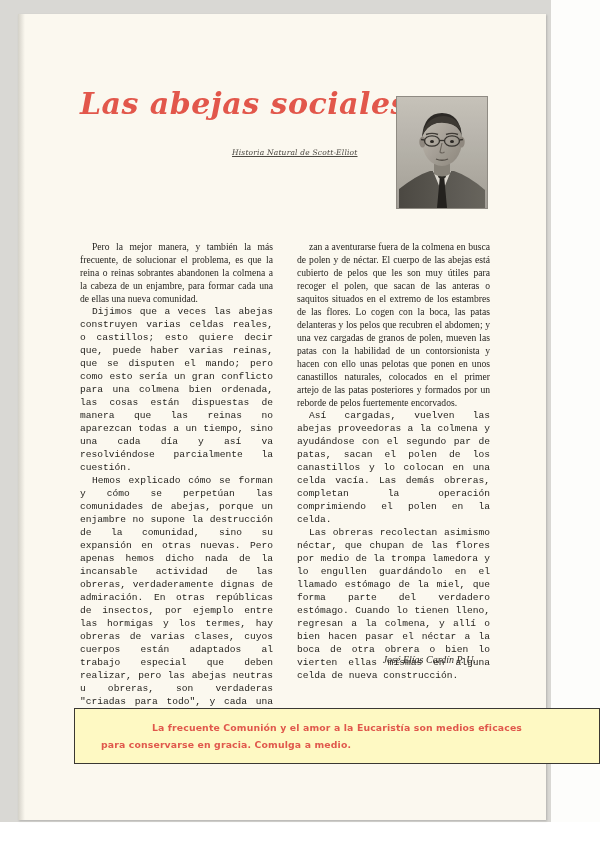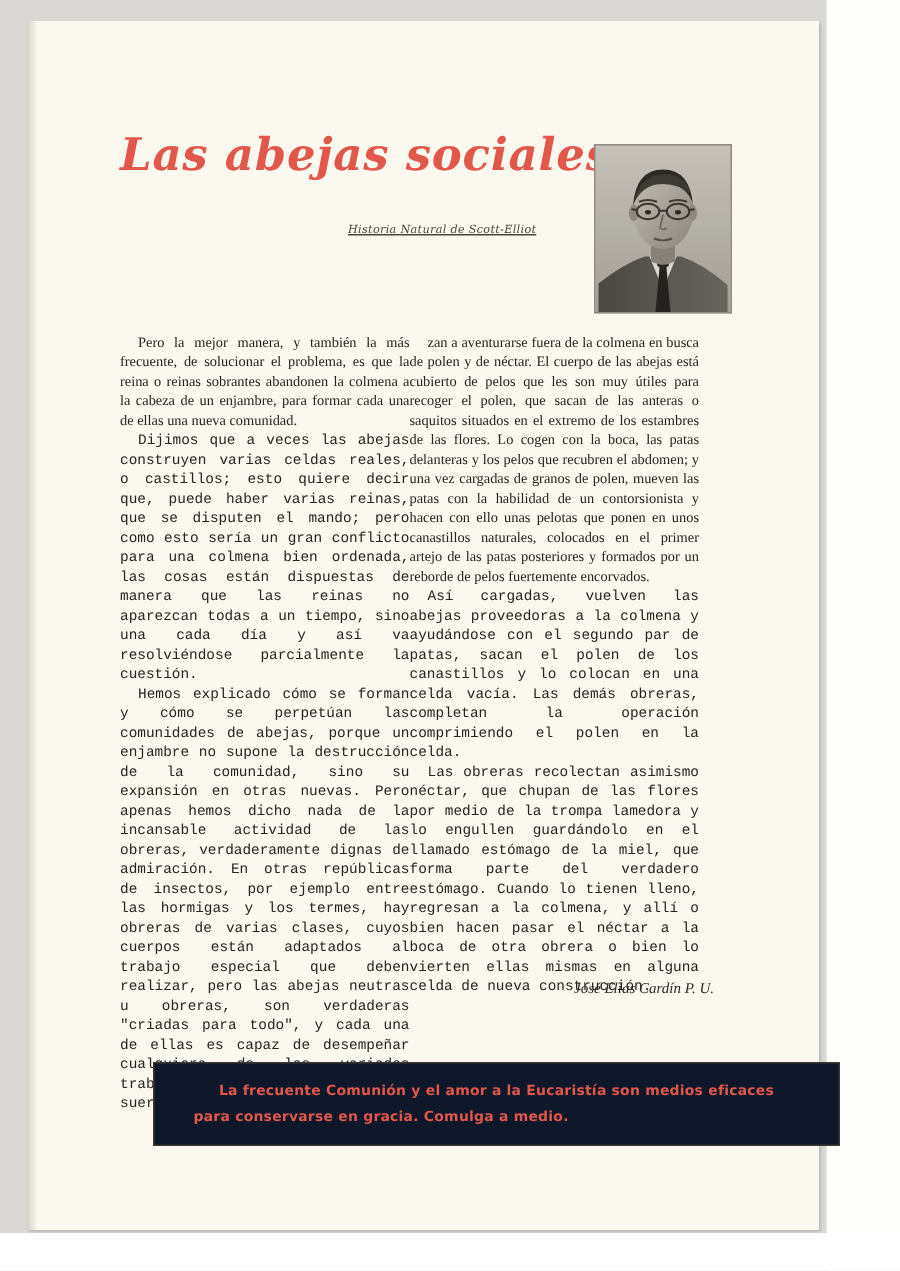--- a/index.html
+++ b/index.html
@@ -96,24 +96,25 @@
     background: #b9b5ac;
     overflow: hidden;
     border: 1px solid #8f8b83;
   }
   #portrait svg { display: block; }
 
   
   #columns {
     position: absolute;
     left: 62px;
-    top: 208px;
+    top: 226px;
     width: 410px;
     height: 440px;
     display: flex;
+    gap: 24px;
   }
   .column {
     width: 193px;
   }
   .column p {
     margin: 0;
     font-family: "Liberation Serif", serif;
     font-size: 9.6px;
     line-height: 13.0px;
     text-align: justify;
@@ -135,26 +136,25 @@
     color: #2b2925;
     padding-right: 14px;
     box-sizing: border-box;
   }
 
   
   #notice-box {
     position: absolute;
     left: 56px;
     top: 694px;
-    width: 458px;
+    width: 526px;
     height: 56px;
     border: 1px solid #3a3833;
     box-sizing: border-box;
-    background: #0f172a;
-    margin-left: 28px;
+    background: #fef9c3;
   }
   #notice-text {
     position: absolute;
     left: 0; top: 0;
     width: 100%; height: 100%;
     display: flex;
     flex-direction: column;
     justify-content: center;
     padding: 0 22px;
     box-sizing: border-box;

